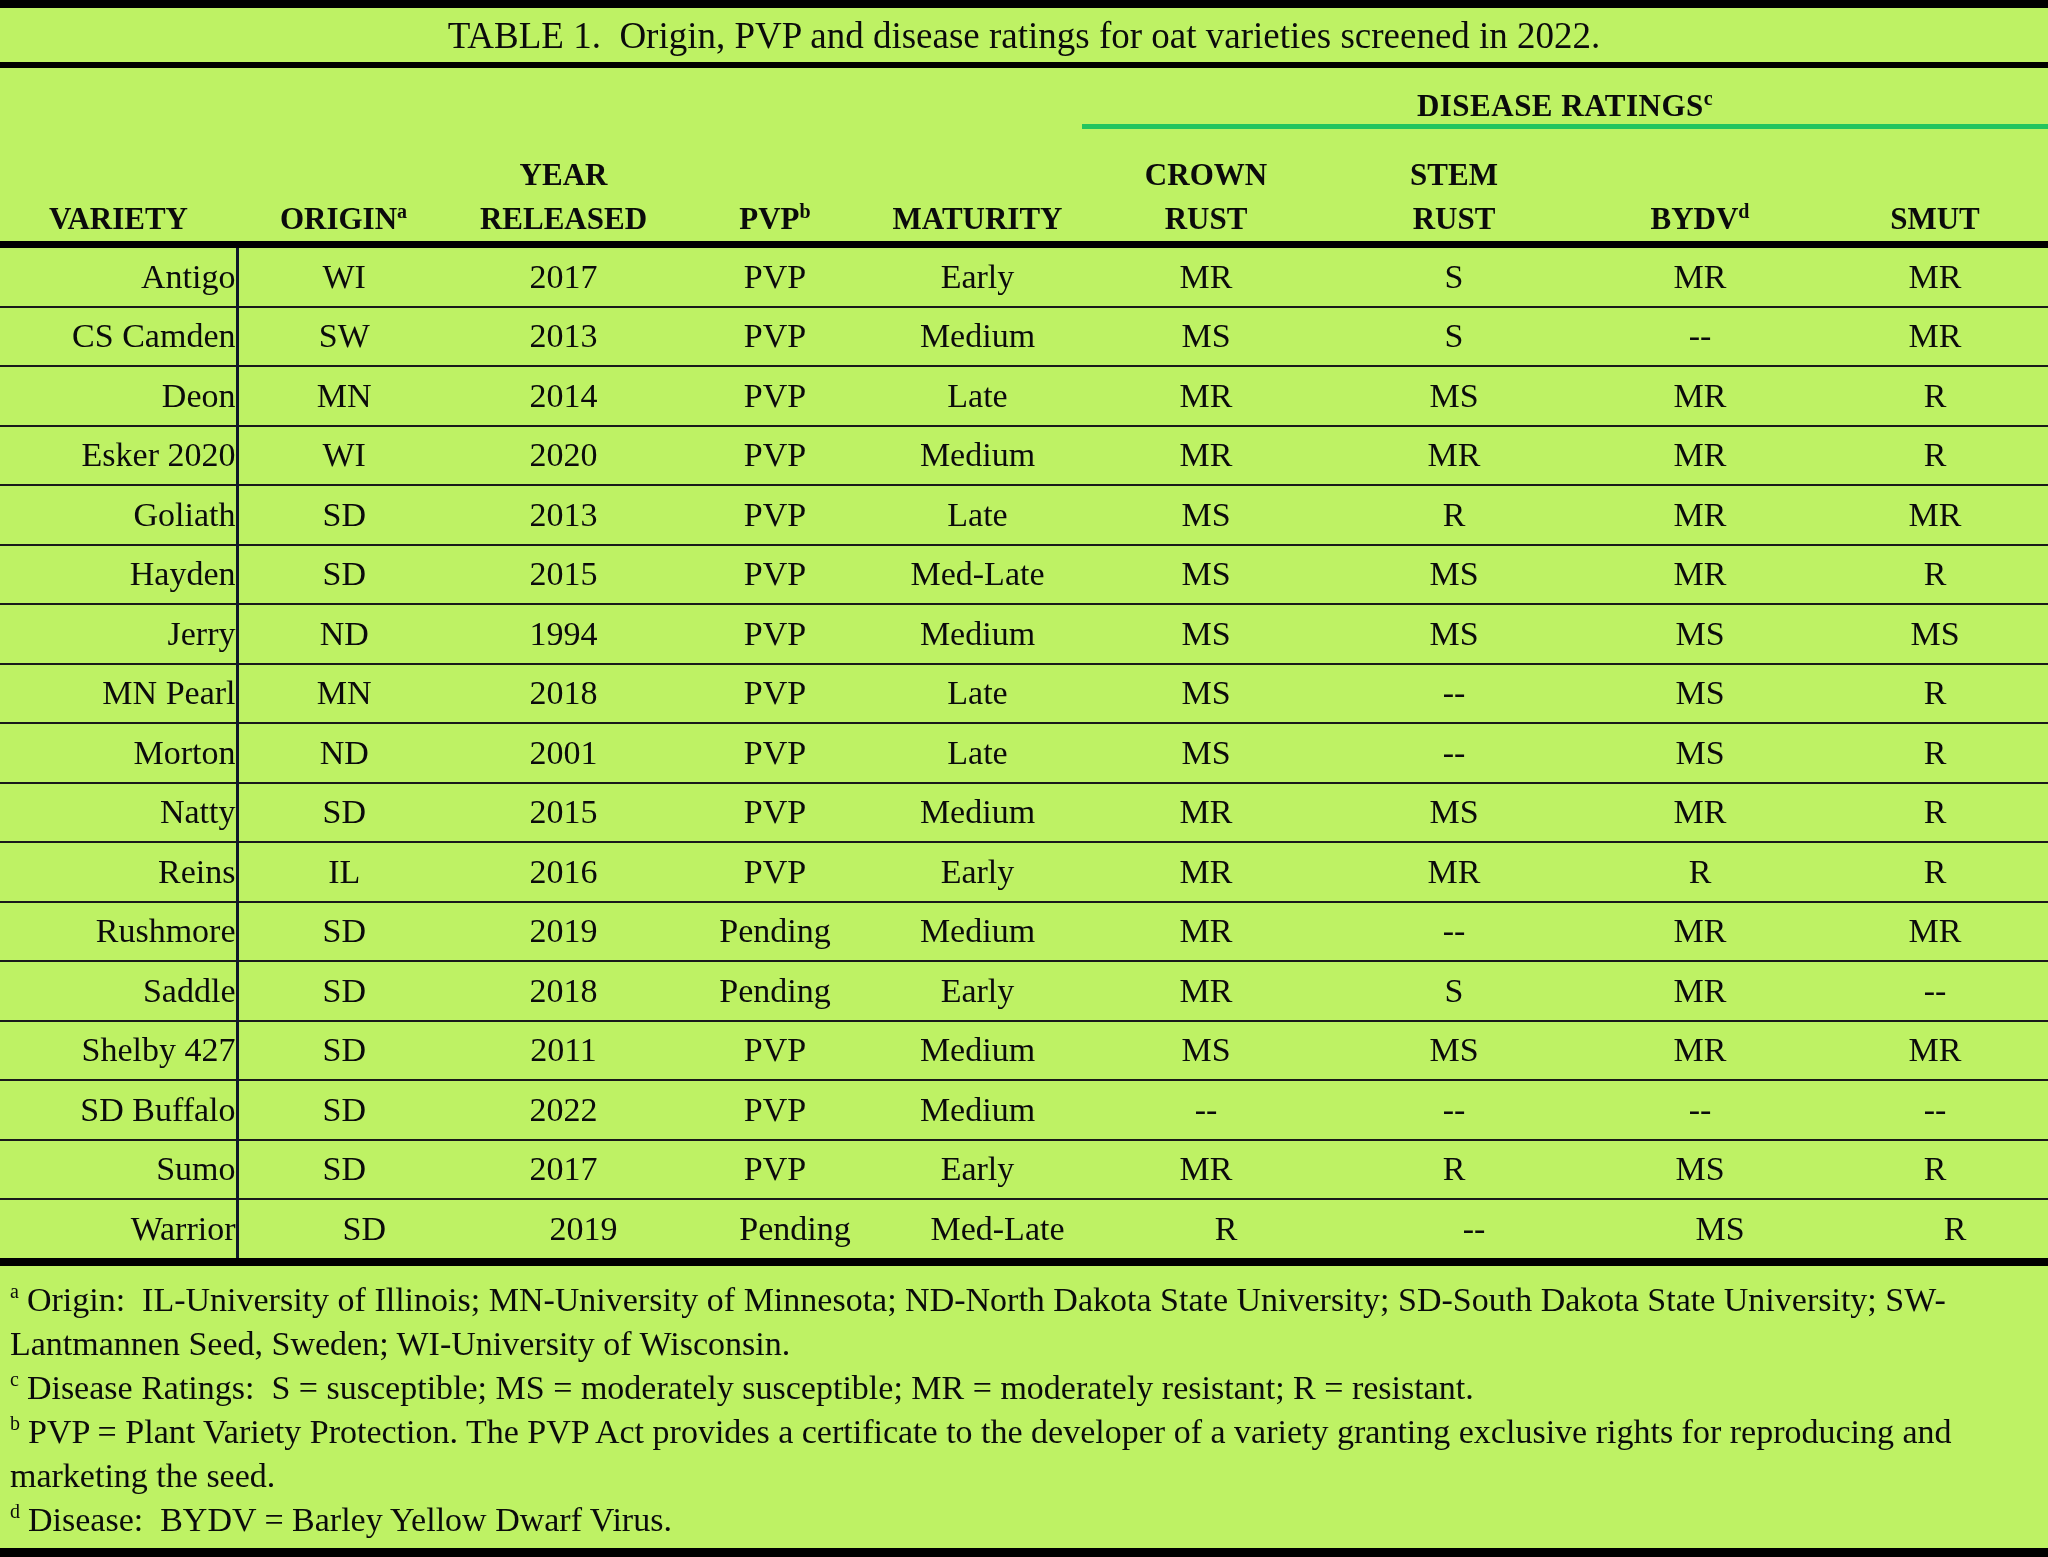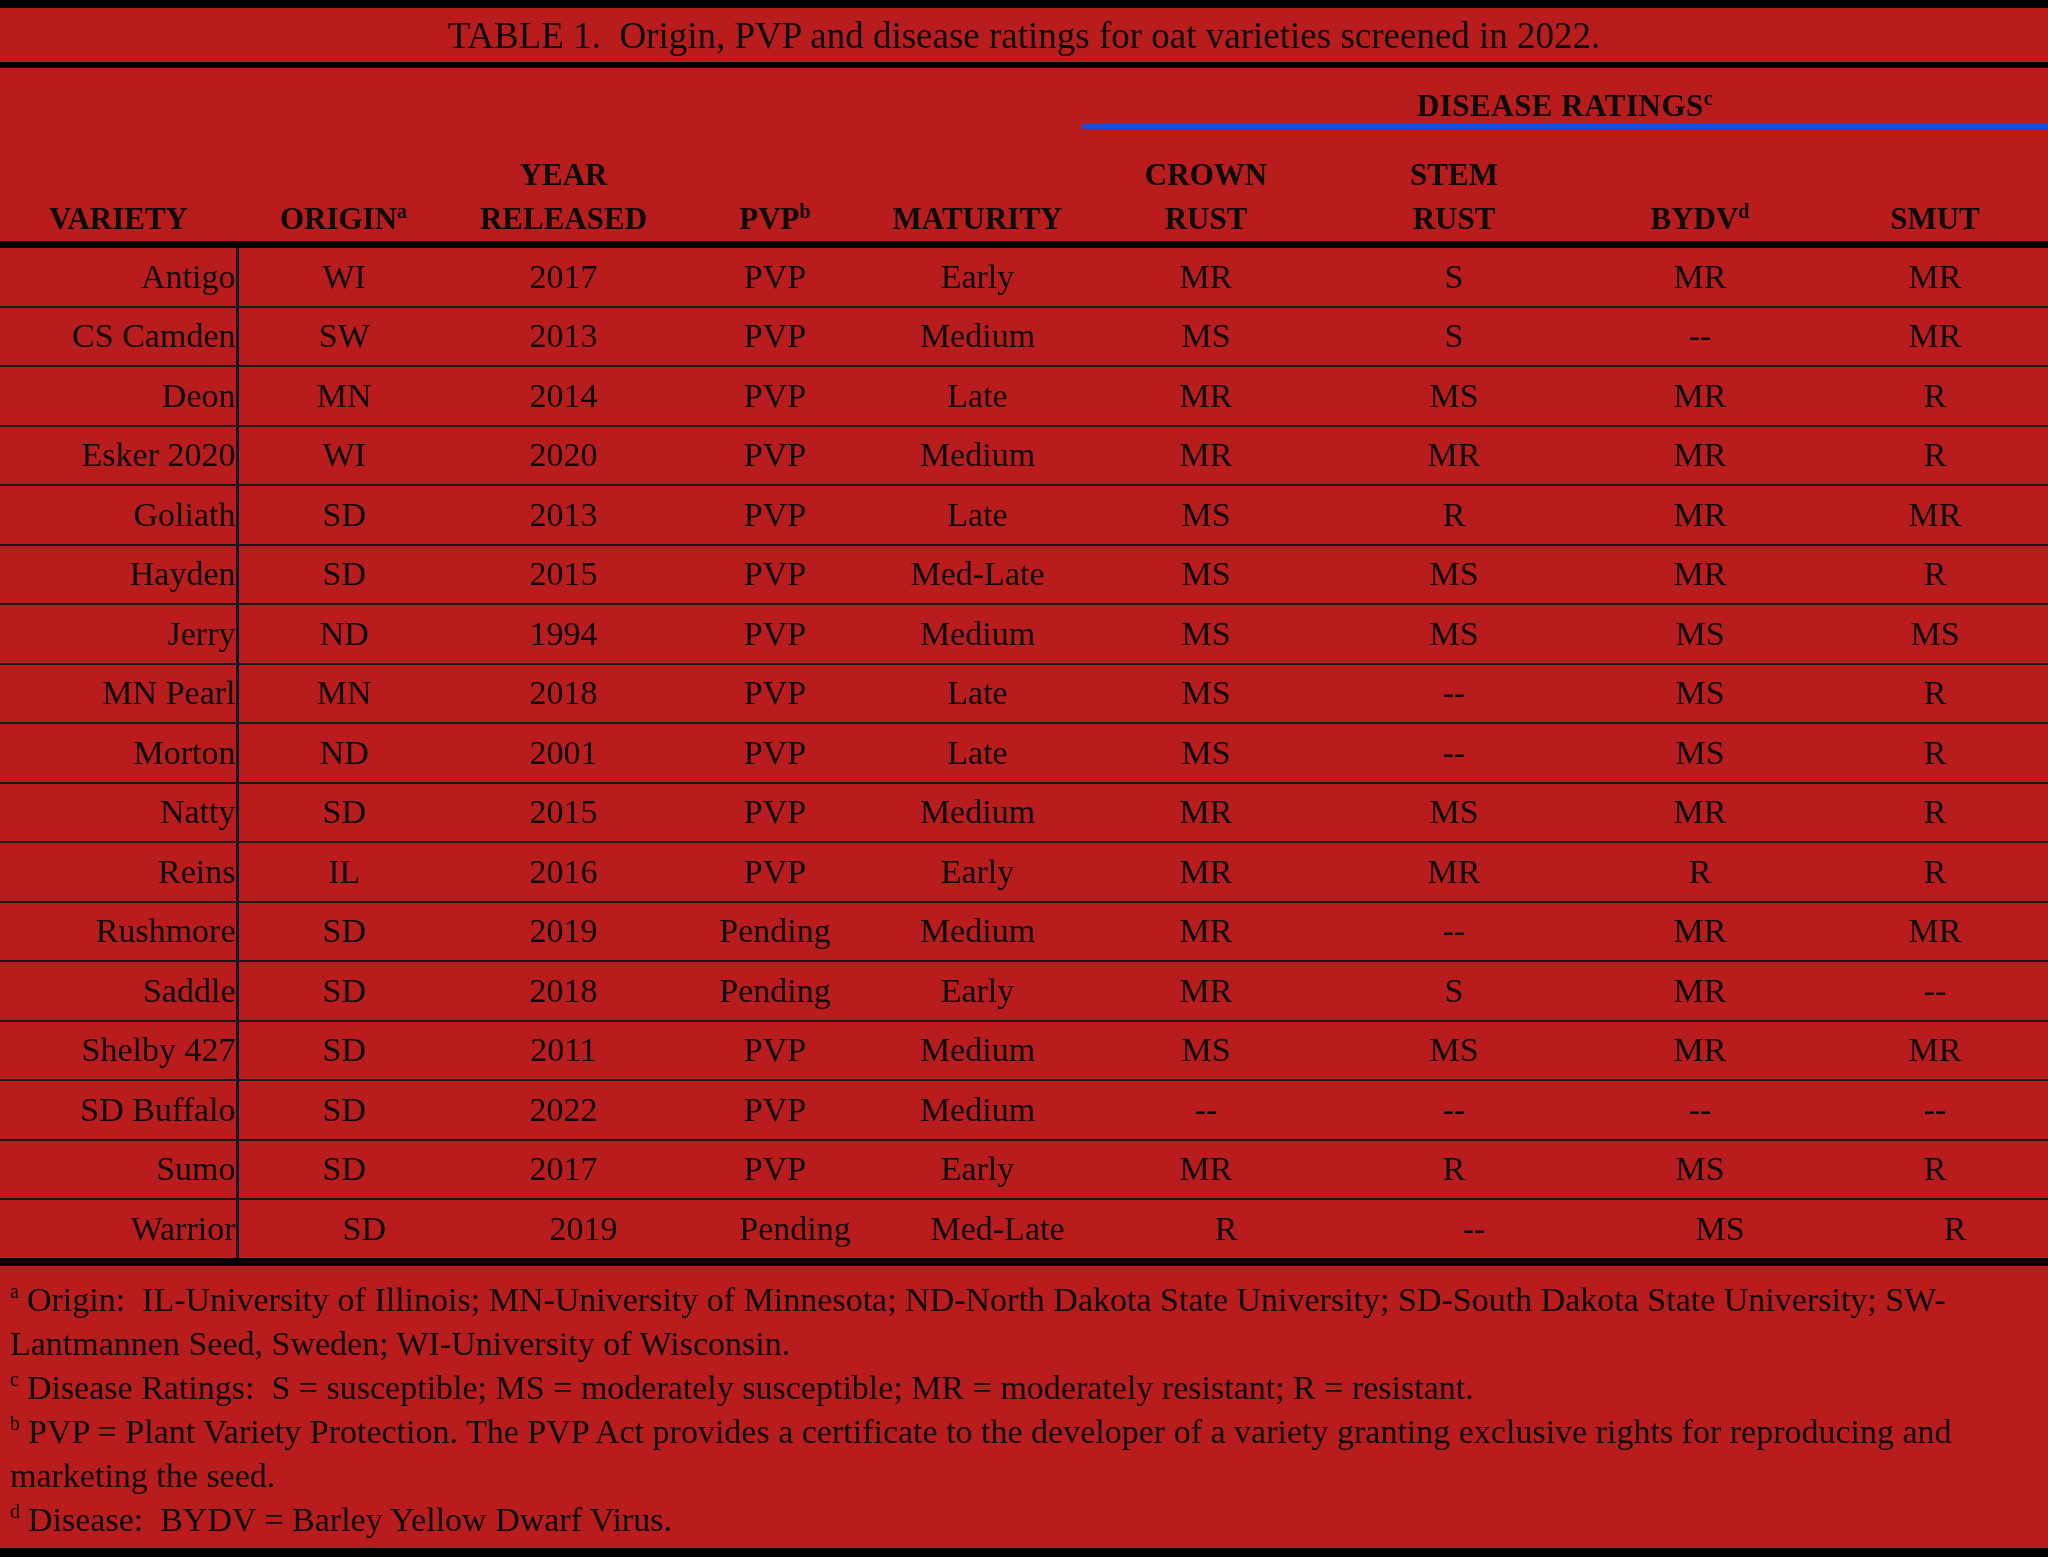--- a/index.html
+++ b/index.html
@@ -1,21 +1,21 @@
 <!DOCTYPE html>
 <html><head>
 <meta charset="utf-8">
 <style>
   html, body { margin: 0; padding: 0; background: #ffffff; }
   .page {
     position: relative;
     width: 2048px;
     height: 1557px;
     box-sizing: border-box;
-    background: #b91c1c;
+    background: #bef264;
     color: #0b0b0b;
     font-family: "Liberation Serif", "DejaVu Serif", serif;
     border-top: 8px solid #000;
     border-bottom: 9px solid #000;
     overflow: hidden;
   }
   .title-band {
     height: 54px;
     border-bottom: 6px solid #000;
     display: flex;
@@ -31,21 +31,21 @@
   }
   table.oat th, table.oat td { padding: 0; }
   thead th {
     font-weight: bold;
     vertical-align: bottom;
     text-align: center;
     font-size: 31px;
   }
   .group-row th { height: 56px; }
   .group-th {
-    border-bottom: 5px solid #1d4ed8;
+    border-bottom: 5px solid #22c55e;
     padding-bottom: 5px;
     letter-spacing: 0.5px;
   }
   .head-row th {
     height: 112px;
     border-bottom: 7px solid #000;
     padding-bottom: 10px;
     line-height: 44px;
   }
   thead sup, .fmark {

